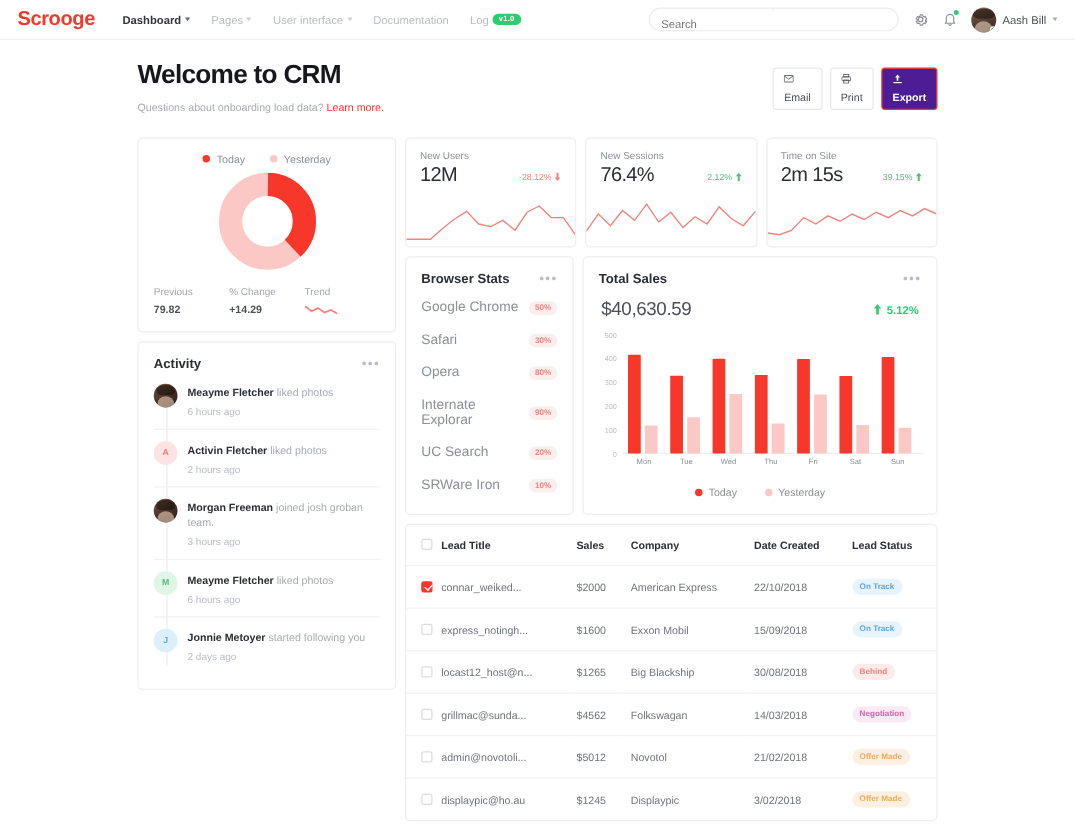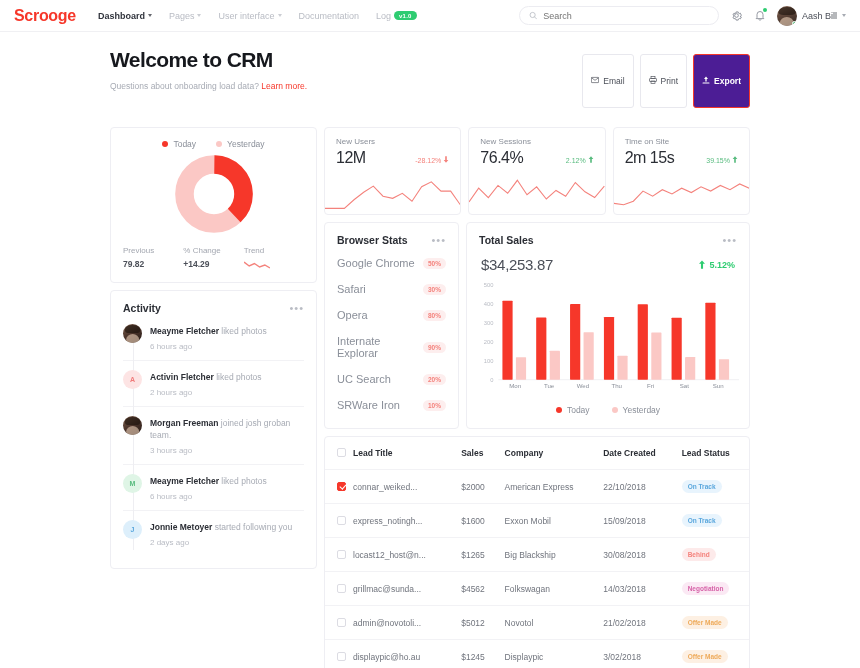--- a/index.html
+++ b/index.html
@@ -20,21 +20,21 @@
   }
   .brand { font-size: 16px; font-weight: 700; color: #f6372a; letter-spacing: -0.3px; margin-right: 22px; }
   .navitems { display: flex; align-items: center; gap: 17px; }
   .navitem { font-size: 9px; color: #b9bcc4; display: flex; align-items: center; gap: 3px; white-space: nowrap; cursor: pointer; }
   .navitem.active { color: #31343d; font-weight: 600; }
   .caret { width: 0; height: 0; border-left: 2.5px solid transparent; border-right: 2.5px solid transparent; border-top: 3px solid currentColor; opacity: .75; display:inline-block; }
   .badge-ver { background: #2ecc71; color: #fff; font-size: 6px; font-weight: 700; border-radius: 7px; padding: 1.5px 5px; letter-spacing: .2px; }
   .nav-right { margin-left: auto; display: flex; align-items: center; gap: 11px; }
   .search-box {
     width: 200px; height: 19px; border: 1px solid #ececf1; border-radius: 11px;
-    display: flex; align-items: center; padding: 0 9px; gap: 6px; background: #fff;
+    display: flex; align-items: center; padding: 0 9px; gap: 6px; background: #fff; flex-direction: column;
   }
   .search-box input {
     border: none; outline: none; font-size: 9px; color: #9aa0a6; width: 100%;
     font-family: "Liberation Sans", sans-serif; background: transparent;
   }
   .icon-btn { position: relative; cursor: pointer; display: flex; align-items: center; }
   .dot-green { position: absolute; top: -1px; right: -1px; width: 4px; height: 4px; border-radius: 50%; background: #2ecc71; }
   .avatar-wrap { display: flex; align-items: center; gap: 5px; cursor: pointer; }
   .avatar {
     width: 20px; height: 20px; border-radius: 50%; position: relative;
@@ -50,21 +50,21 @@
   
   .main { padding: 16px 110px 0 110px; }
   .head-row { display: flex; align-items: flex-start; }
   .title { font-size: 21px; font-weight: 700; color: #16181d; letter-spacing: -0.6px; }
   .subtitle { font-size: 8.5px; color: #a7abb4; margin-top: 9px; }
   .subtitle a { color: #f6372a; text-decoration: none; }
   .head-btns { margin-left: auto; display: flex; gap: 6px; padding-top: 6px; }
   .btn {
     display: inline-flex; align-items: flex-start; gap: 4px;
     font-size: 8.5px; border: 1px solid #e8e8ee; background: #fff; color: #4b4f58;
-    border-radius: 3px; padding: 21px 8px; cursor: pointer; white-space: nowrap;
+    border-radius: 3px; padding: 4px 8px; cursor: pointer; white-space: nowrap; flex-direction: column;
   }
   .btn.primary { background: #4c1d95; border-color: #f6372a; color: #fff; font-weight: 600; }
 
   
   .grid { display: flex; gap: 7px; margin-top: 19px; }
   .col-left { width: 207px; flex: none; display: flex; flex-direction: column; gap: 7px; }
   .col-right { flex: 1; display: flex; flex-direction: column; gap: 7px; }
   .card { background: #fff; border: 1px solid #eeeef3; border-radius: 4px; }
 
   
@@ -414,21 +414,21 @@
                 </div>
               </div>
           </div>
 
           <div class="card ts-card">
             <div class="card-head">
               <div class="card-title">Total Sales</div>
               <div class="dots">•••</div>
             </div>
             <div class="ts-top">
-              <div class="ts-amount">$34,253.87</div>
+              <div class="ts-amount">$40,630.59</div>
               <div class="ts-chg">
                 <svg width="8" height="9" viewBox="0 0 10 12">
                   <path d="M5 0.5L9 5H6.4v6.5H3.6V5H1z" fill="#2ecc71"></path>
                 </svg>
                 <span>5.12%</span>
               </div>
             </div>
             <div class="chart-area" id="barchart"><svg width="100%" height="118" viewBox="0 0 270 118">
                   <text x="17" y="104.6" font-size="6" fill="#b9bcc4" text-anchor="end" font-family="Liberation Sans, sans-serif">0</text>
                   <text x="17" y="85" font-size="6" fill="#b9bcc4" text-anchor="end" font-family="Liberation Sans, sans-serif">100</text>

